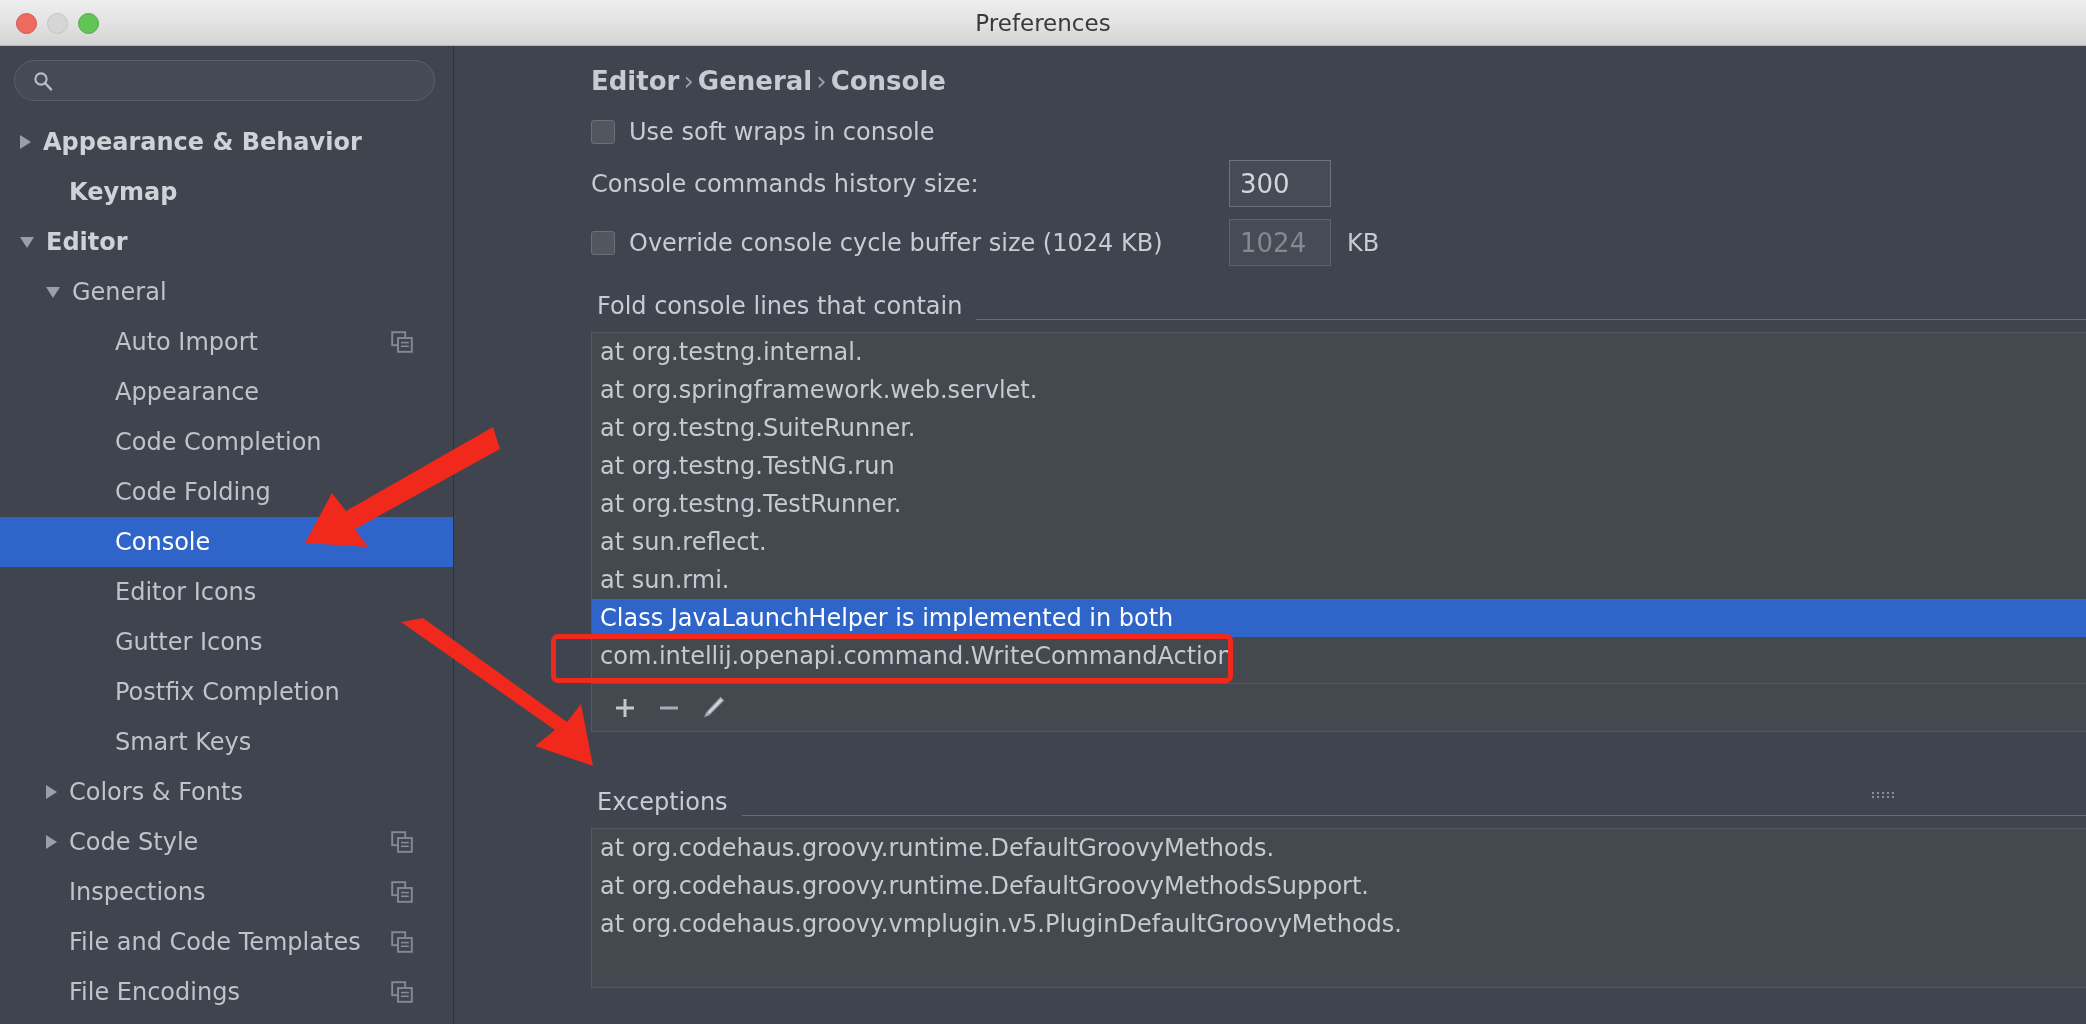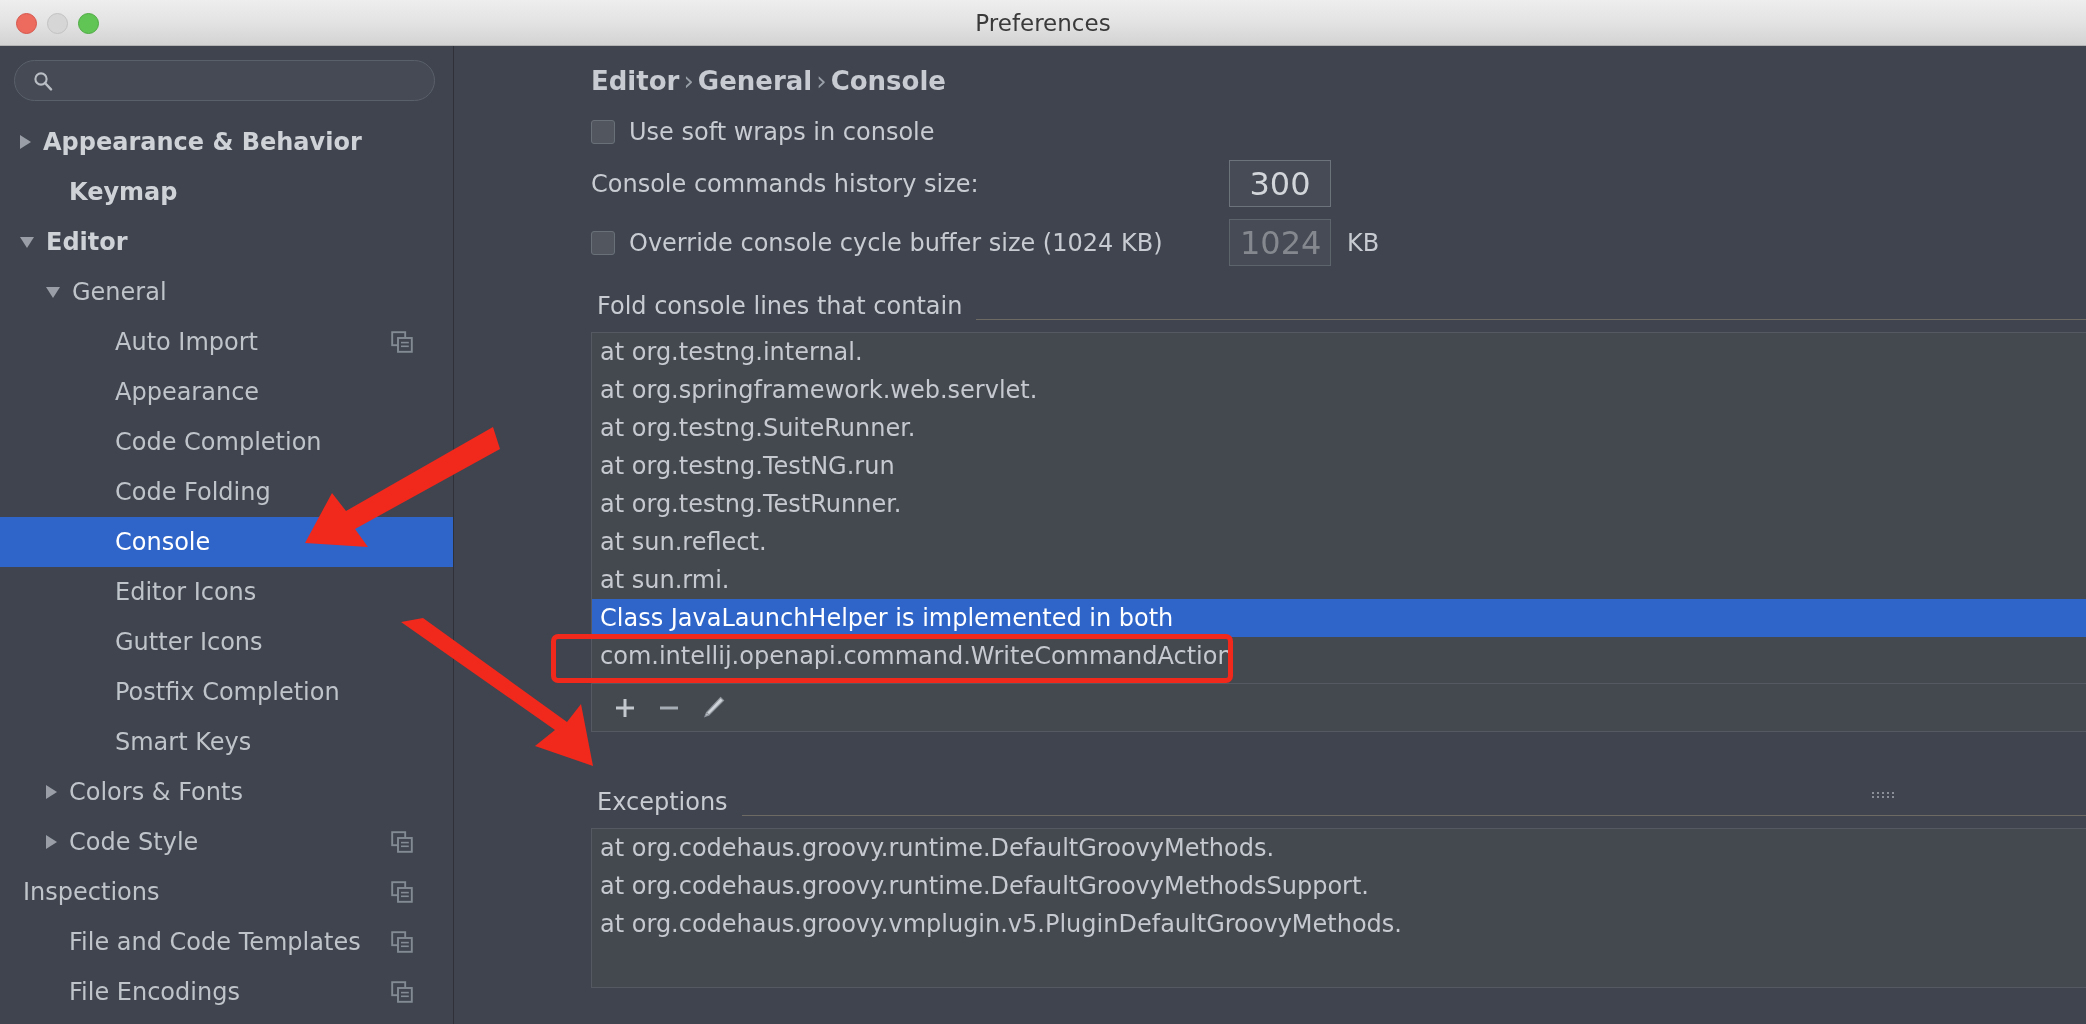--- a/index.html
+++ b/index.html
@@ -104,21 +104,21 @@
     background: #52575f; border: 1px solid #6a7078; border-radius: 3px;
     margin-right: 14px;
   }
   .lbl {
     font-size: 24px; color: #c8ccd2; white-space: nowrap;
     font-family: "DejaVu Sans", "Liberation Sans", sans-serif;
   }
   .numfield {
     width: 102px; height: 47px;
     background: #464b55; border: 1px solid #6d737b;
-    color: #d2d6da; font-size: 32px; text-align: center;
+    color: #d2d6da; font-size: 26px; text-align: left;
     padding: 0 10px; outline: none;
     font-family: "DejaVu Sans", "Liberation Sans", sans-serif;
   }
   .numfield.disabled { color: #85898f; border-color: #5e646c; }
 
   .group-title {
     margin: 0 0 0 14px;
     font-size: 24px; color: #c8ccd2;
     font-family: "DejaVu Sans", "Liberation Sans", sans-serif;
   }
@@ -256,21 +256,21 @@
         <div class="tree-row" style="padding-left: 46px;">
           <span class="twisty right"></span>
           <span class="tree-label">Code Style</span>
           <span class="copy-icon"><svg width="22" height="22" viewBox="0 0 22 22">
               <rect x="1.2" y="1.2" width="13" height="13" fill="none" stroke="#838a93" stroke-width="1.9"></rect>
               <rect x="7" y="7" width="13.8" height="13.8" fill="#3f444e" stroke="#838a93" stroke-width="1.9"></rect>
               <line x1="10" y1="11.6" x2="17.8" y2="11.6" stroke="#838a93" stroke-width="1.6"></line>
               <line x1="10" y1="15.3" x2="17.8" y2="15.3" stroke="#838a93" stroke-width="1.6"></line>
             </svg></span>
         </div>
-        <div class="tree-row" style=" align-items: center;">
+        <div class="tree-row" style="padding-left: 46px; align-items: center;">
           <span style="width: 23px; flex: 0 0 auto;"></span>
           <span class="tree-label">Inspections</span>
           <span class="copy-icon"><svg width="22" height="22" viewBox="0 0 22 22">
               <rect x="1.2" y="1.2" width="13" height="13" fill="none" stroke="#838a93" stroke-width="1.9"></rect>
               <rect x="7" y="7" width="13.8" height="13.8" fill="#3f444e" stroke="#838a93" stroke-width="1.9"></rect>
               <line x1="10" y1="11.6" x2="17.8" y2="11.6" stroke="#838a93" stroke-width="1.6"></line>
               <line x1="10" y1="15.3" x2="17.8" y2="15.3" stroke="#838a93" stroke-width="1.6"></line>
             </svg></span>
         </div>
         <div class="tree-row" style="padding-left: 46px;">

